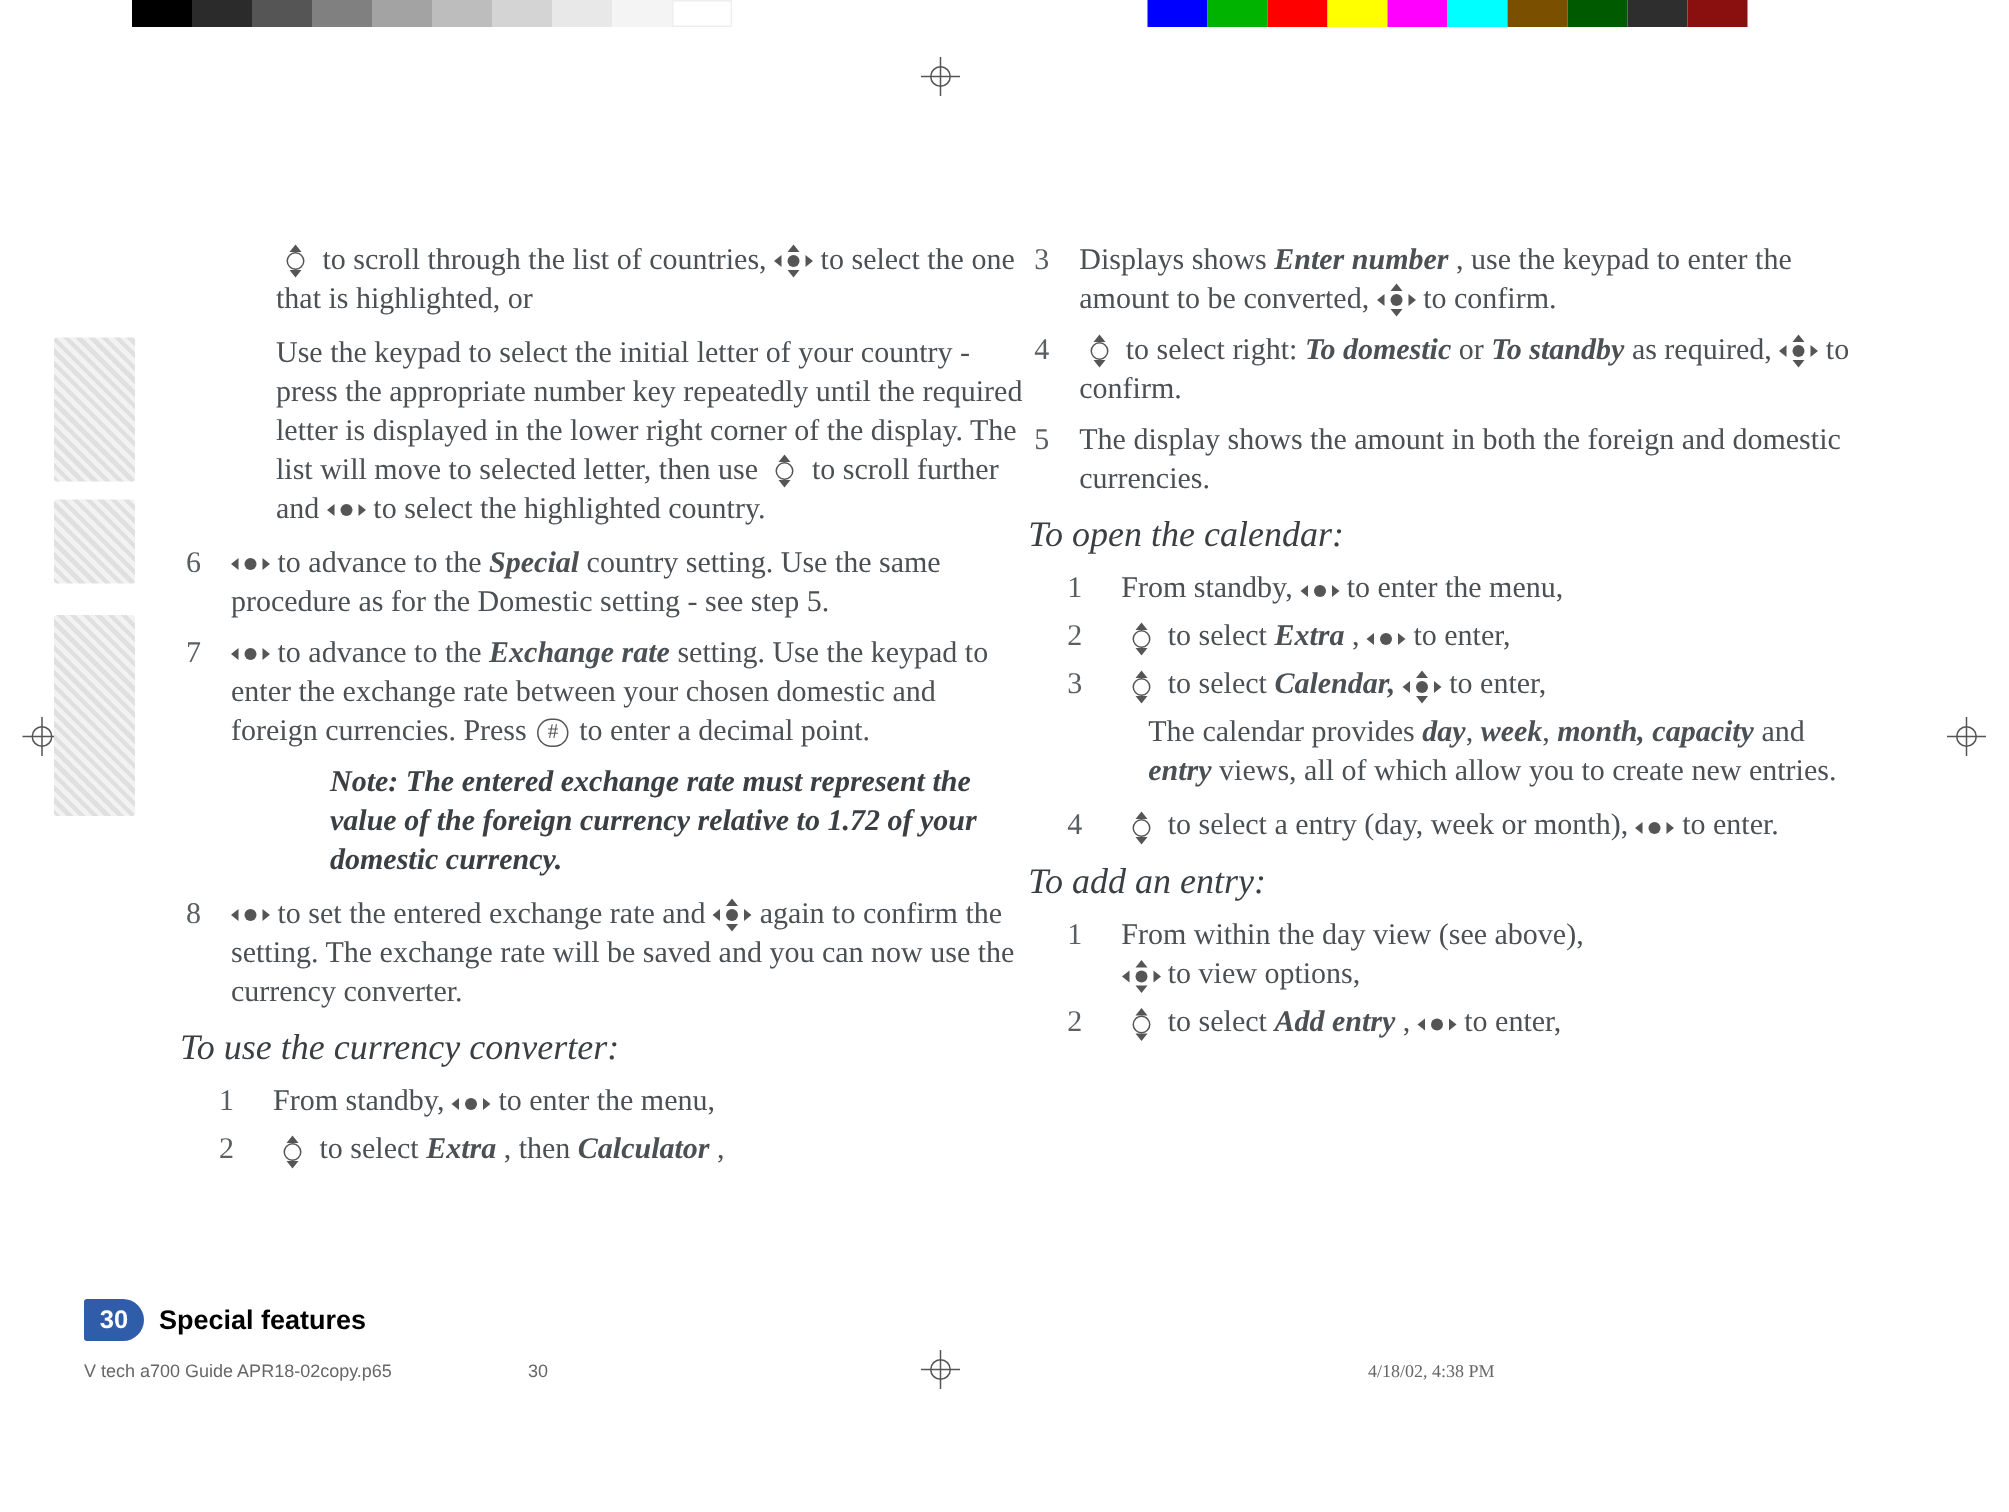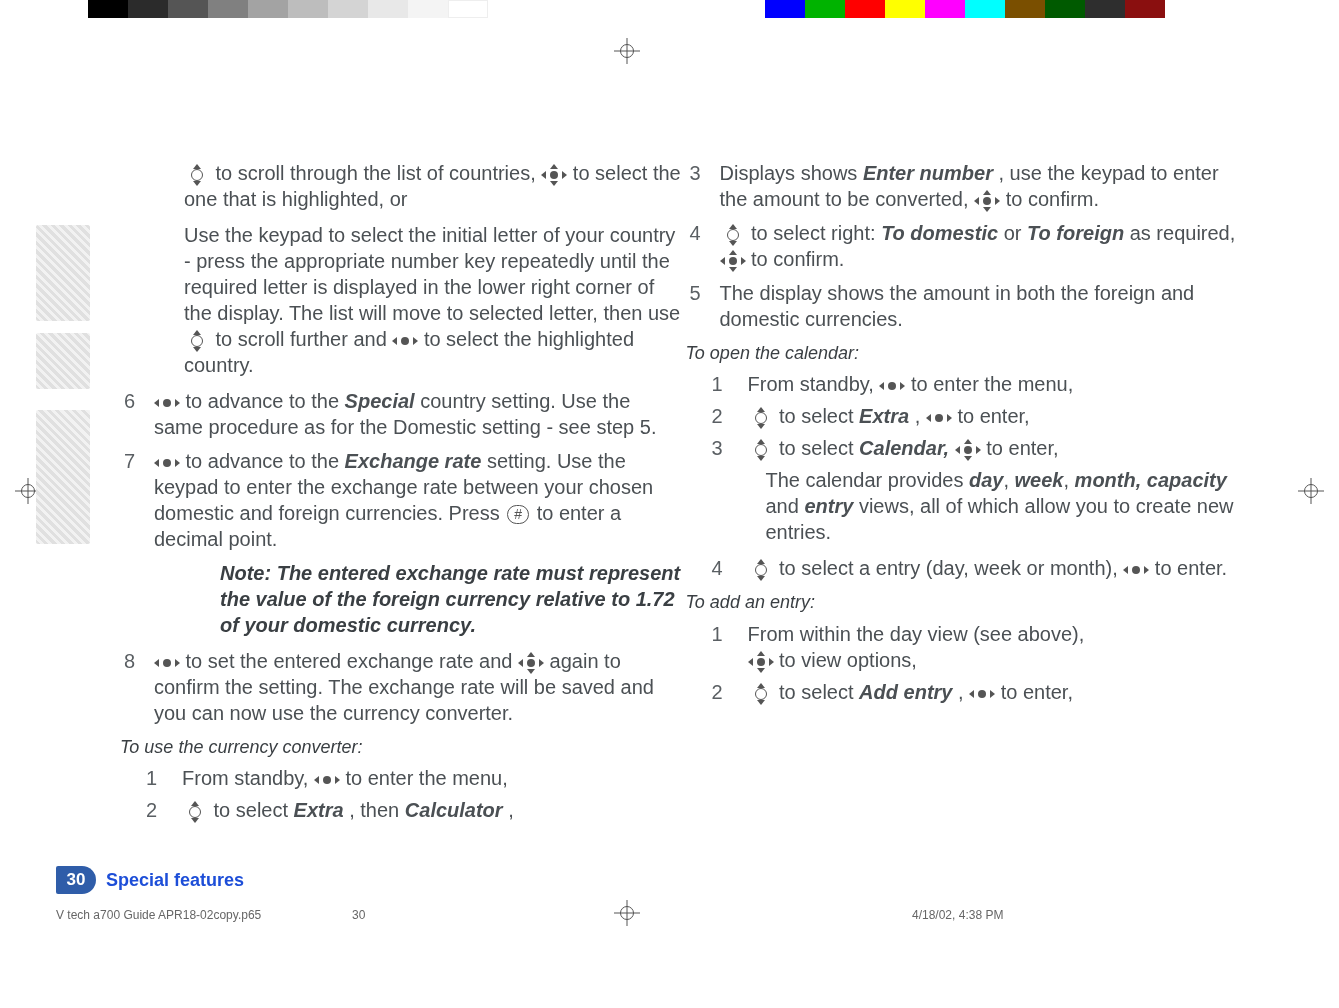--- a/index.html
+++ b/index.html
@@ -39,49 +39,50 @@
   
   .page {
     position: absolute;
     top: 160px;
     left: 118px;
     right: 90px;
     bottom: 70px;
     display: flex;
     font-size: 20px;
     line-height: 1.30;
+    font-family: Liberation Serif, serif;
   }
   .col { width: 50%; }
   .indent-para { padding-left: 66px; margin-bottom: 10px; }
   .num-row { display: flex; align-items: flex-start; margin-bottom: 8px; }
   .num { width: 26px; padding-left: 6px; color: #5a5f63; flex: 0 0 auto; }
   .num-row .body { padding-left: 10px; flex: 1; }
   .note { padding-left: 102px; margin: 6px 0 10px 0; font-style: italic; }
-  .subhead-it { font-style: italic; font-size: 18px; margin: 10px 0 6px 2px; color: #3a3f43; }
+  .subhead-it { font-style: italic; font-size: 24px; margin: 10px 0 6px 2px; color: #3a3f43; }
   .h2 { font-size: 28px; color: #2f5da9; margin: 14px 0 8px 0; }
   .bi { font-weight: bold; font-style: italic; text-align: center; }
   .nav-icon { display:inline-block; width:22px; height:16px; vertical-align:middle; position:relative; margin:0 2px; }
   .nav-icon .center { position:absolute; width:8px; height:8px; background:#555; border-radius:50%; left:50%; top:50%; transform:translate(-50%,-50%); }
   .nav-icon .ring { position:absolute; width:12px; height:12px; border:1.5px solid #555; border-radius:50%; left:50%; top:50%; transform:translate(-50%,-50%); }
   .nav-icon .l, .nav-icon .r, .nav-icon .u, .nav-icon .d { position:absolute; width:0; height:0; }
   .nav-icon .l { left:-2px; top:50%; transform:translateY(-50%); border-top:4px solid transparent; border-bottom:4px solid transparent; border-right:5px solid #555; }
   .nav-icon .r { right:-2px; top:50%; transform:translateY(-50%); border-top:4px solid transparent; border-bottom:4px solid transparent; border-left:5px solid #555; }
   .nav-icon .u { top:-3px; left:50%; transform:translateX(-50%); border-left:4px solid transparent; border-right:4px solid transparent; border-bottom:5px solid #555; }
   .nav-icon .d { bottom:-3px; left:50%; transform:translateX(-50%); border-left:4px solid transparent; border-right:4px solid transparent; border-top:5px solid #555; }
   .hash-key { display:inline-block; border:1.5px solid #555; border-radius:11px; padding:0 6px; font-size:14px; line-height:17px; vertical-align:middle; color:#555; margin:0 2px; }
   .emph { font-style: italic; font-weight: bold; color:#3a3f43; }
 
   
   .footer { position:absolute; left: 56px; bottom: 114px; display:flex; align-items:center; gap:10px; }
   .page-badge { background:#2f5da9; color:#fff; width:40px; height:28px; font-weight:bold; font-size:17px; display:flex; align-items:center; justify-content:center; border-radius:2px 14px 14px 2px; }
-  .footer-title { font-weight:bold; color:#1d4ed8; font-size:18px; }
+  .footer-title { font-weight:bold; color:#000000; font-size:18px; }
   .file-line { position:absolute; left: 56px; bottom: 86px; right: 90px; display:flex; font-size:12px; color:#666;margin-top:20px; }
   .file-line .c { width: 296px; }
   .file-line .p { width: 330px; }
-  .file-line .t { margin-left: 230px; }
+  .file-line .t { margin-left: 230px; font-family: Liberation Serif, serif; }
 
   .sub-list { padding-left: 28px; }
   .sub-list .num-row { margin-bottom: 6px; }
   .sub-list .num { padding-left: 0; }
   .inset-note { padding-left: 54px; margin: 4px 0 10px 0; }
 </style>
 </head>
 <body>
 
 <div class="gray-bars">
@@ -217,21 +218,21 @@
       </div>
     </div>
 
     <div class="num-row">
       <div class="num">4</div>
       <div class="body">
         <span class="nav-icon"><span class="ring"></span><span class="u"></span><span class="d"></span></span>
         <span> to select right: </span>
         <span class="bi">To domestic</span>
         <span> or </span>
-        <span class="bi">To foreign</span>
+        <span class="bi">To standby</span>
         <span> as required, </span>
         <span class="nav-icon"><span class="center"></span><span class="l"></span><span class="r"></span><span class="u"></span><span class="d"></span></span>
         <span> to confirm.</span>
       </div>
     </div>
 
     <div class="num-row">
       <div class="num">5</div>
       <div class="body">The display shows the amount in both the foreign and domestic currencies.</div>
     </div>

